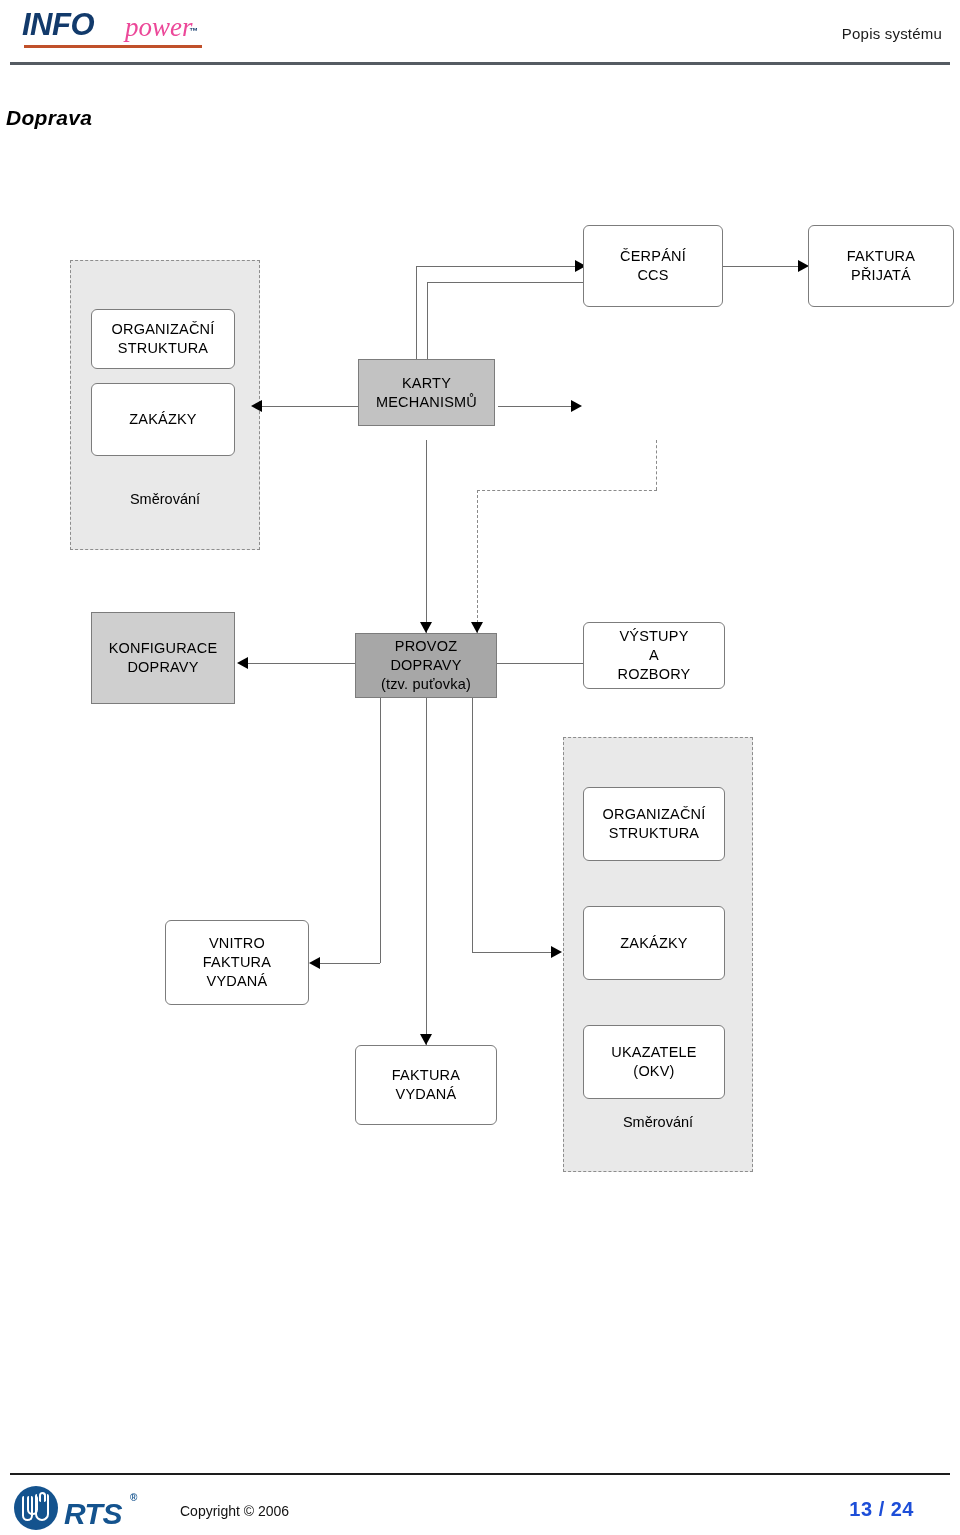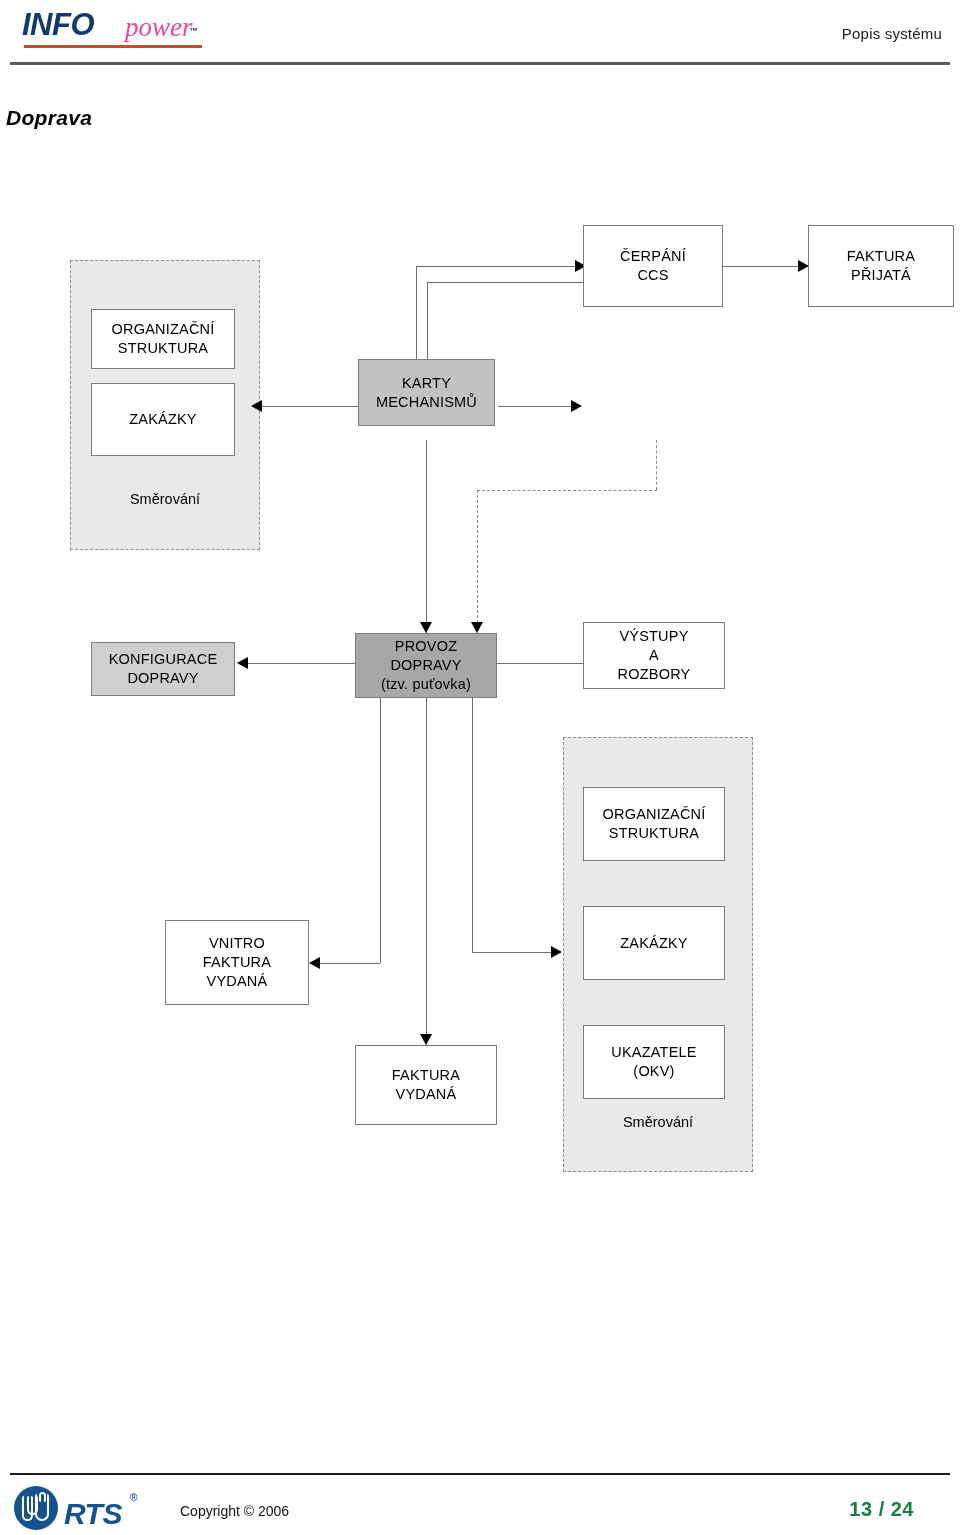--- a/index.html
+++ b/index.html
@@ -99,21 +99,21 @@
     display: flex;
     align-items: center;
     justify-content: center;
     text-align: center;
     font-size: 14.5px;
     line-height: 19px;
     letter-spacing: 0.2px;
     color: #000;
     z-index: 4;
   }
-  .node.white  { background: #ffffff; }
+  .node.white  { background: #ffffff; border-radius: 6px; }
   .node.gray   { background: #c2c2c2; }
   .node.gray-d { background: #a7a7a7; }
   .node.gray-l { background: #cfcfcf; }
 
   .group-box {
     position: absolute;
     box-sizing: border-box;
     border: 1px dashed #8d8d8d;
     background: #e9e9e9;
     z-index: 1;
@@ -227,21 +227,21 @@
     position: absolute;
     left: 180px; top: 63px;
     font-size: 14px;
     color: #111;
   }
   #footer-pagenum {
     position: absolute;
     right: 46px; top: 58px;
     font-size: 20px;
     font-weight: bold;
-    color: #15803d;
+    color: #1d4ed8;
     letter-spacing: 0.5px;
   }
 </style>
 </head>
 <body>
 
 <div id="page-header">
   <div id="brand-logo">
     <span class="logo-info">INFO</span>
     <span class="logo-power">power</span>
@@ -312,21 +312,21 @@
 
   <div class="node white" style="left:91px; top:119px; width:144px; height:60px; white-space:pre-line;">ORGANIZAČNÍ
 STRUKTURA</div>
 
   <div class="node white" style="left:91px; top:193px; width:144px; height:73px; white-space:pre-line;">ZAKÁZKY</div>
 
   <div class="node gray" style="left:358px; top:169px; width:137px; height:67px; white-space:pre-line;">KARTY
 MECHANISMŮ</div>
 
 
-  <div class="node gray-l" style="left:91px; top:452px; width:144px; height:54px; white-space:pre-line;">KONFIGURACE
+  <div class="node gray-l" style="left:91px; top:422px; width:144px; height:92px; white-space:pre-line;">KONFIGURACE
 DOPRAVY</div>
 
   <div class="node gray-d" style="left:355px; top:443px; width:142px; height:65px; white-space:pre-line;">PROVOZ
 DOPRAVY
 (tzv. puťovka)</div>
 
   <div class="node white" style="left:583px; top:432px; width:142px; height:67px; white-space:pre-line;">VÝSTUPY
 A
 ROZBORY</div>
 

